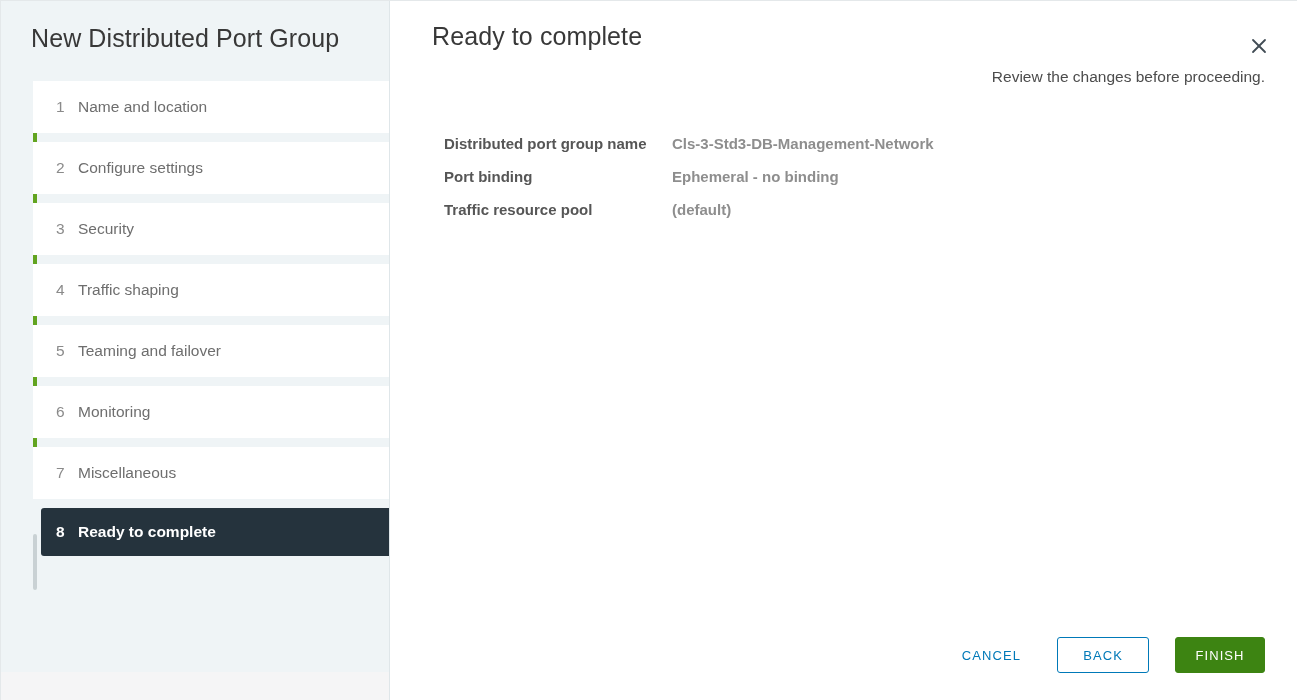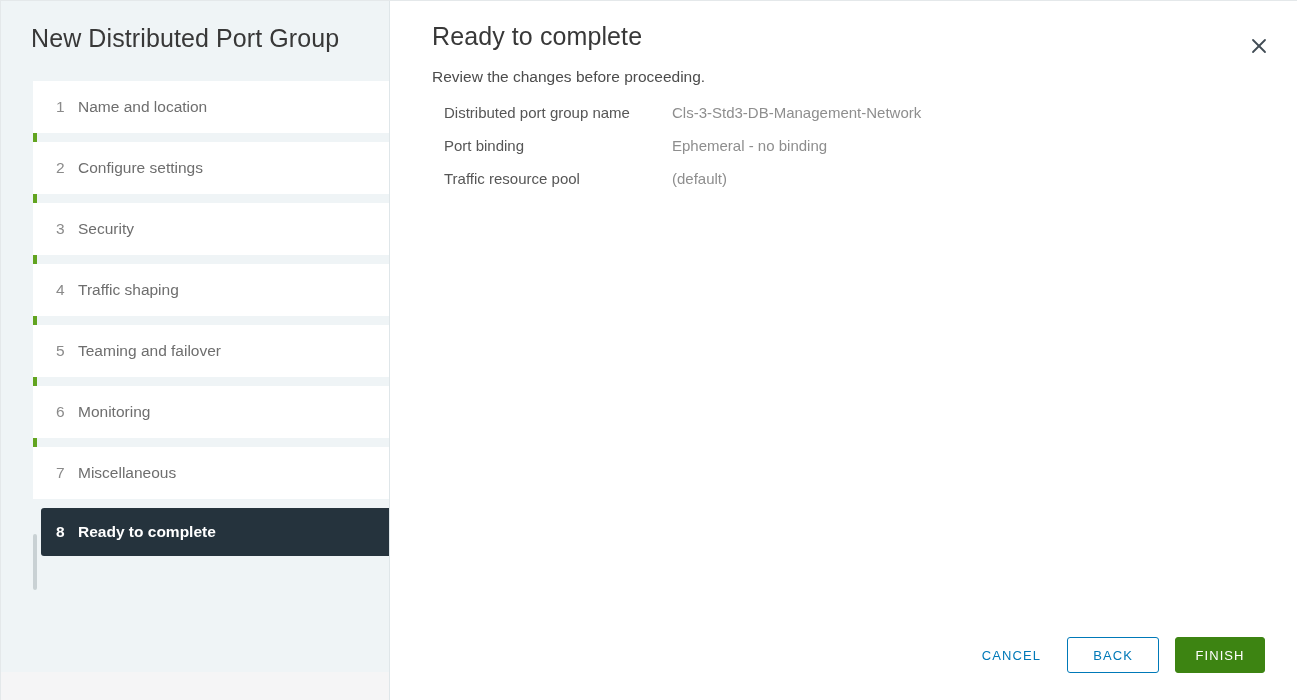--- a/index.html
+++ b/index.html
@@ -137,42 +137,44 @@
     font-weight: 400;
     color: #383838;
     line-height: 34px;
     letter-spacing: 0.1px;
   }
 
   .page-subtitle {
     margin-top: 15px;
     font-size: 15.5px;
     color: #4c4c4c;
+    text-align: right;
   }
 
   .close-btn {
     position: absolute;
     top: 30px;
     right: 22px;
     width: 32px;
     height: 32px;
     border: none;
     background: transparent;
     cursor: pointer;
     display: flex;
     align-items: center;
     justify-content: center;
     color: #414c55;
     padding: 0;
   }
 
   .summary {
-    margin-top: 16px;
+    margin-top: 47px;
     margin-left: 12px;
     width: 100%;
+    font-weight: bold;
   }
 
   .summary-row {
     display: flex;
     margin-bottom: 12px;
   }
 
   .summary-key {
     width: 228px;
     flex: 0 0 228px;
@@ -188,21 +190,21 @@
     line-height: 21px;
   }
 
   
   .footer {
     position: absolute;
     right: 32px;
     bottom: 27px;
     display: flex;
     align-items: center;
-    gap: 16px;
+    gap: 26px;
   }
 
   .btn {
     font-family: "Liberation Sans", sans-serif;
     font-size: 13px;
     letter-spacing: 1.1px;
     cursor: pointer;
     border-radius: 3px;
     height: 36px;
     display: inline-flex;

